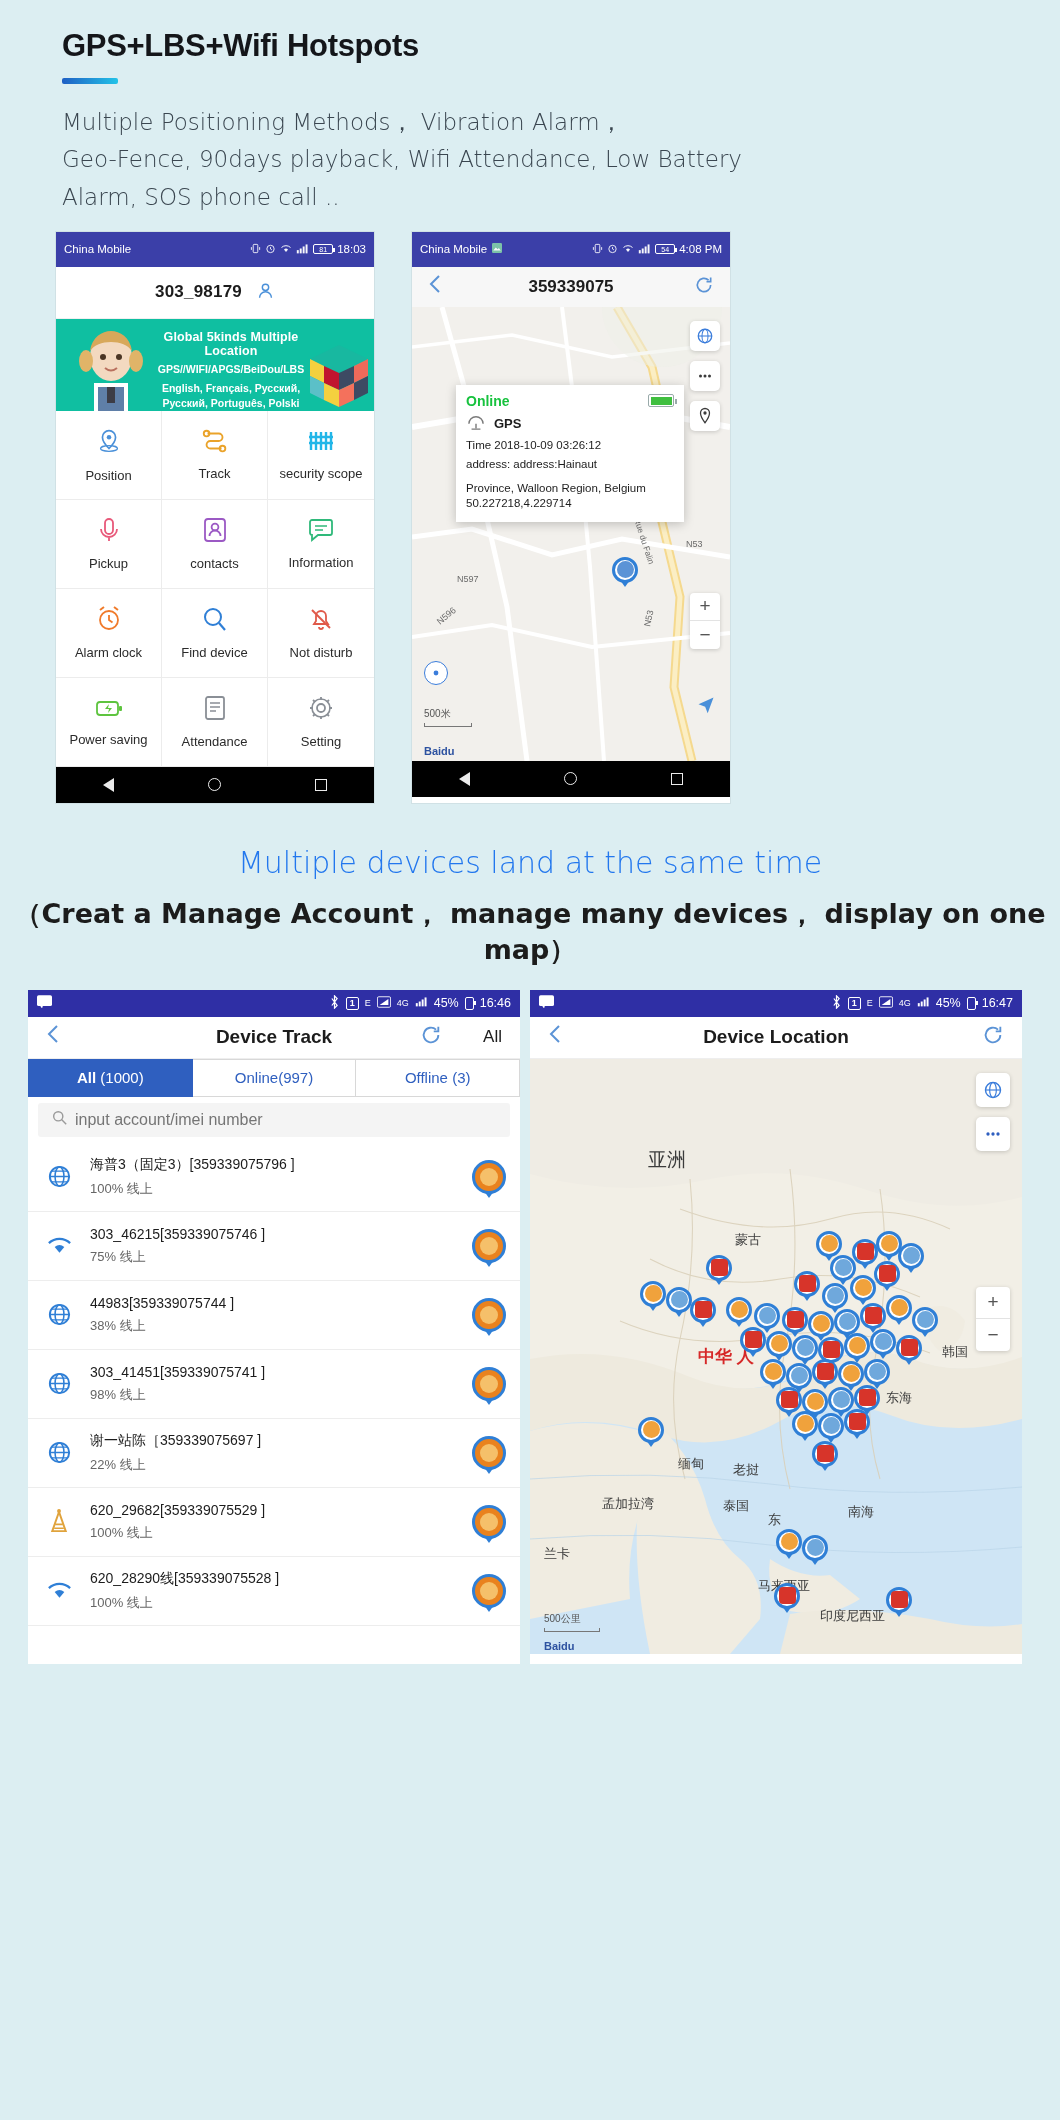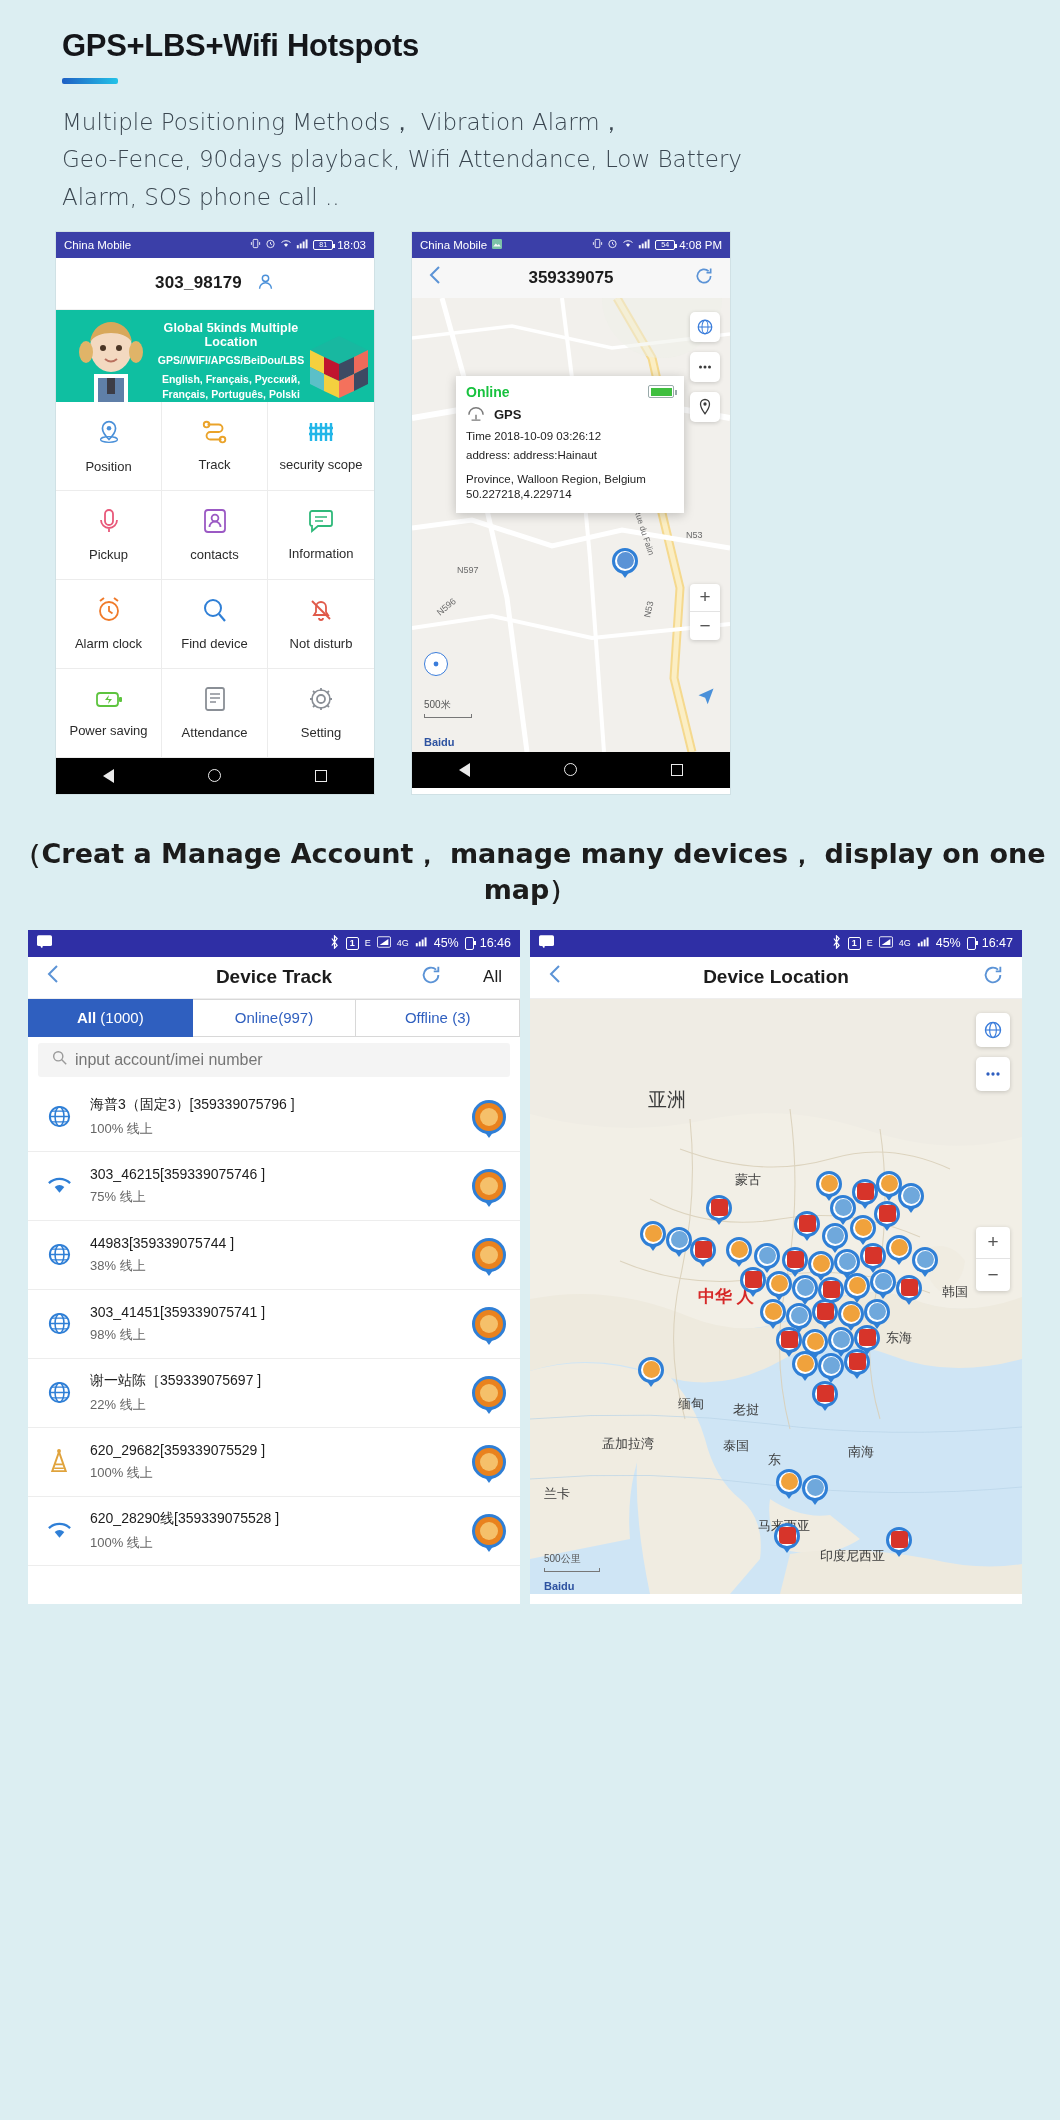--- a/index.html
+++ b/index.html
@@ -27,21 +27,21 @@
   }
   .page-desc div { white-space: nowrap; }
 
   
   .phones-row { position: relative; margin-top: 16px; padding: 0 56px; display: flex; gap: 38px; }
   .phone {
     width: 318px; background: #fff; position: relative;
     box-shadow: 0 0 0 1px rgba(0,0,0,.05);
   }
   .statusbar {
-    height: 26px; background: #3b3fa8; color: #fff;
+    height: 35px; background: #3b3fa8; color: #fff;
     display: flex; align-items: center; padding: 0 8px;
     font-size: 11.5px; gap: 4px;
   }
   .sb-left { display:flex; align-items:center; gap:5px; }
   .sb-right { margin-left: auto; display: flex; align-items: center; gap: 4px; font-size: 11.5px; }
   .sb-ico { font-size: 11px; line-height: 1; opacity: .96; }
   .batt {
     border: 1px solid #fff; border-radius: 2px; width: 20px; height: 10px;
     font-size: 7px; display:flex; align-items:center; justify-content:center;
     position: relative;
@@ -311,21 +311,21 @@
           <circle cx="47" cy="34" r="3" fill="#4a3524"></circle>
         <path d="M33 45q6 5 12 0" stroke="#b9705e" stroke-width="2" fill="none"></path>
         <path d="M22 60h34v28H22z" fill="#fff"></path>
         <path d="M26 64h26v24H26z" fill="#5f7fa8"></path>
         <rect x="35" y="64" width="8" height="16" fill="#3c3c46"></rect>
       </svg>
       <div class="banner-text">
         <div class="bt1">Global 5kinds Multiple Location</div>
         <div class="bt2">GPS//WIFI/APGS/BeiDou/LBS</div>
         <div class="bt3">English, Français, Русский,</div>
-        <div class="bt4">Français, Português, Polski</div>
+        <div class="bt4">Русский, Português, Polski</div>
       </div>
       <svg class="banner-cube" viewBox="0 0 58 62">
         <polygon points="29,0 58,14 29,28 0,14" fill="#18b8a0"></polygon>
         <polygon points="0,14 14,21 14,38 0,31" fill="#f4d03f"></polygon>
         <polygon points="14,21 29,28 29,45 14,38" fill="#c0152f"></polygon>
         <polygon points="29,28 44,21 44,38 29,45" fill="#3d4a63"></polygon>
         <polygon points="44,21 58,14 58,31 44,38" fill="#ef6a5a"></polygon>
         <polygon points="0,31 14,38 14,55 0,48" fill="#5bc0c8"></polygon>
         <polygon points="14,38 29,45 29,62 14,55" fill="#f4d03f"></polygon>
         <polygon points="29,45 44,38 44,55 29,62" fill="#f4715c"></polygon>
@@ -585,20 +585,21 @@
 
     <div class="navbar">
       <span class="nb-tr"></span>
       <span class="nb-ci"></span>
       <span class="nb-sq"></span>
     </div>
   </div>
 </div>
 
 <div class="mid">
+  <div class="mid-h">Multiple devices land at the same time</div>
   <div class="mid-sub">（Creat a Manage Account， manage many devices， display on one map）</div>
 </div>
 
 <div class="phones-row2">
 
   <div class="phone2">
     <div class="sb2">
       <span>
         <svg width="15" height="13" viewBox="0 0 18 15">
             <rect width="18" height="13" rx="2" fill="#fff"></rect>

